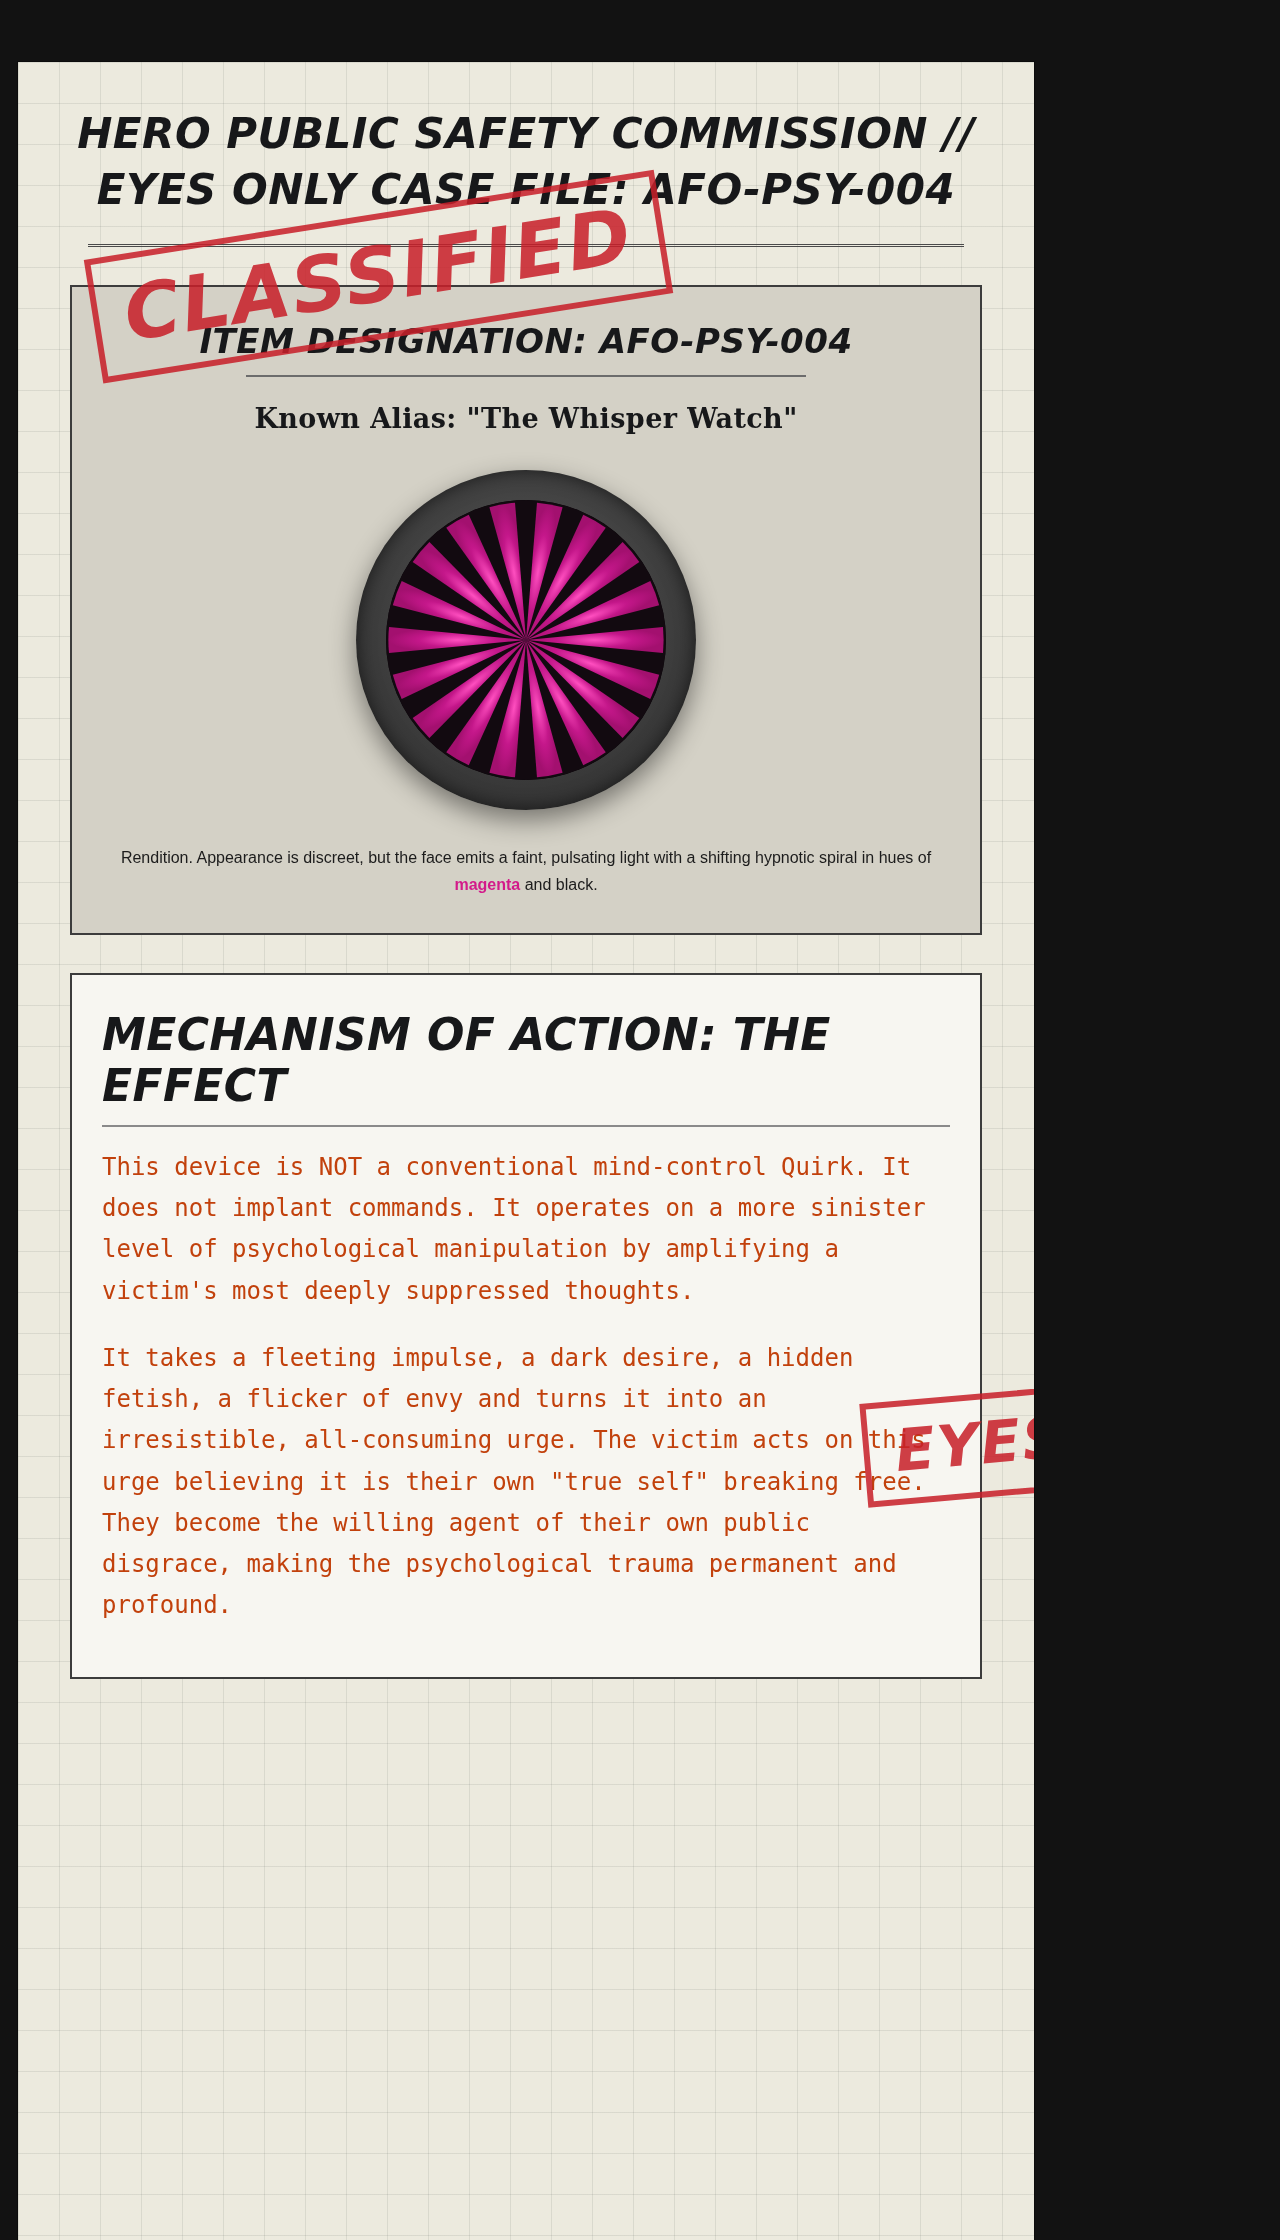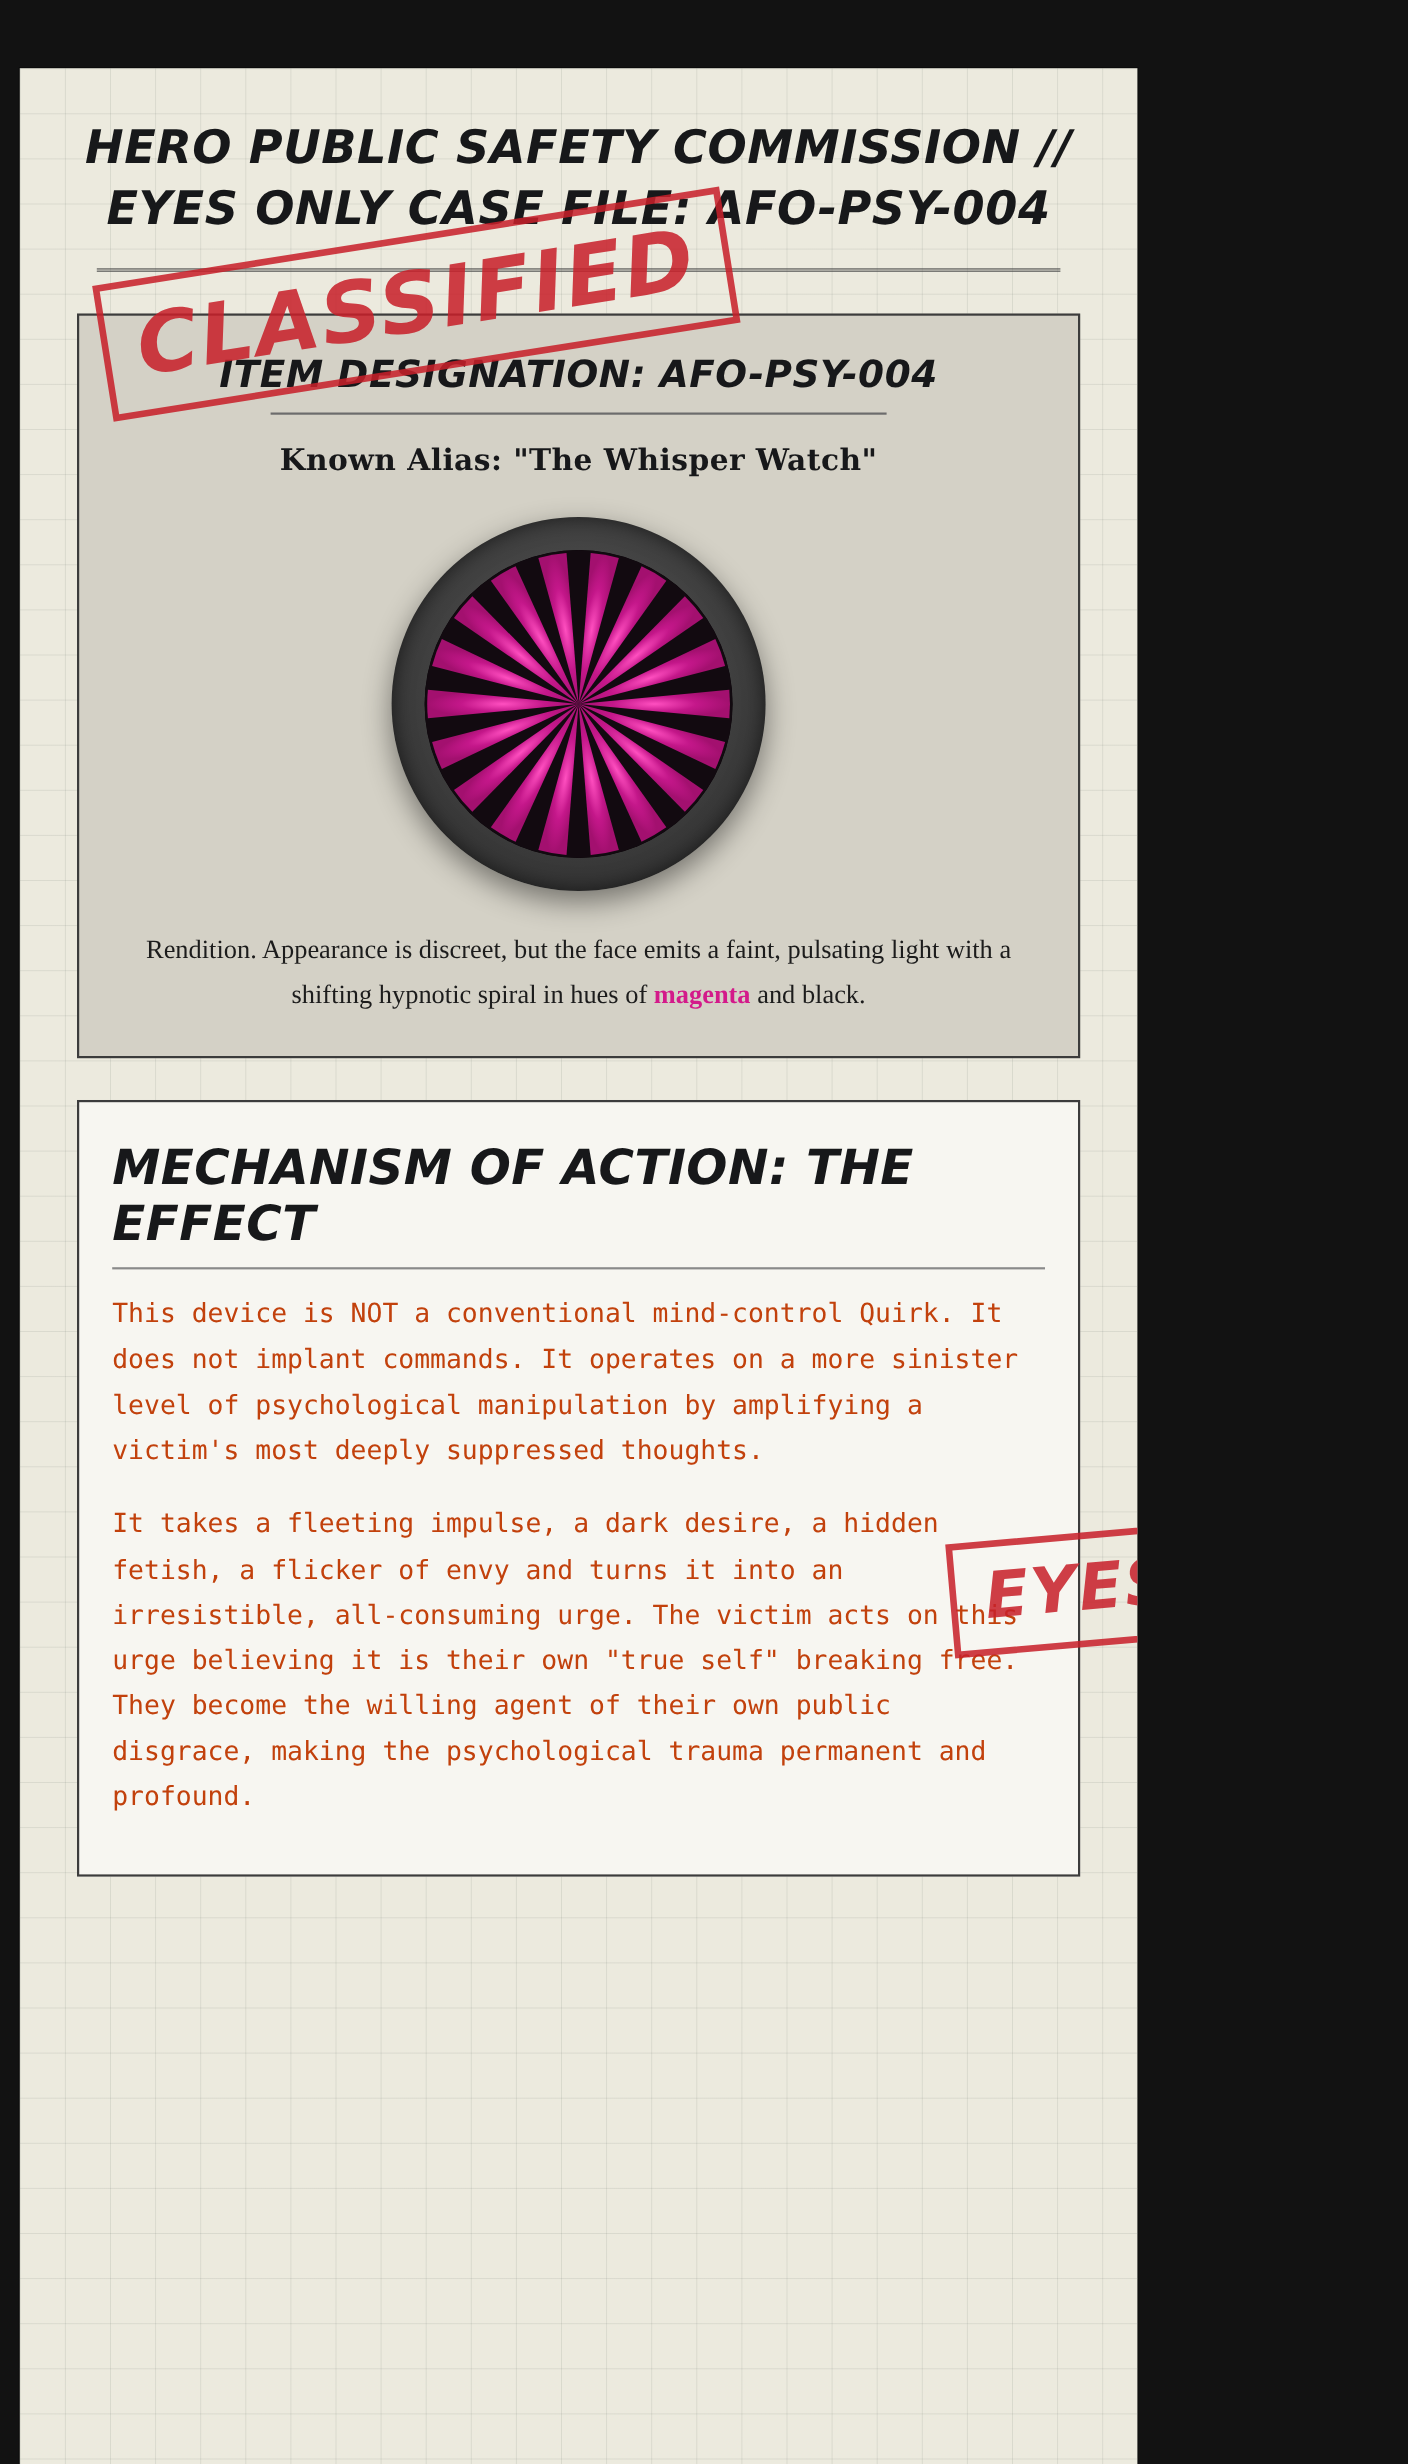--- a/index.html
+++ b/index.html
@@ -140,22 +140,22 @@
     width: 280px;
     height: 280px;
     border-radius: 50%;
     overflow: hidden;
     background: #120a10;
     box-shadow: inset 0 0 22px rgba(0,0,0,0.8);
   }
 
   
   .caption {
-    font-family: Liberation Serif, serif;
-    font-size: 24px;
+    font-family: Liberation Sans, sans-serif;
+    font-size: 16px;
     line-height: 1.72;
     color: #1c1c1c;
     text-align: center;
     padding: 0 18px;
   }
   .kw-magenta {
     color: #d31a8a;
     font-weight: 700;
   }
 

